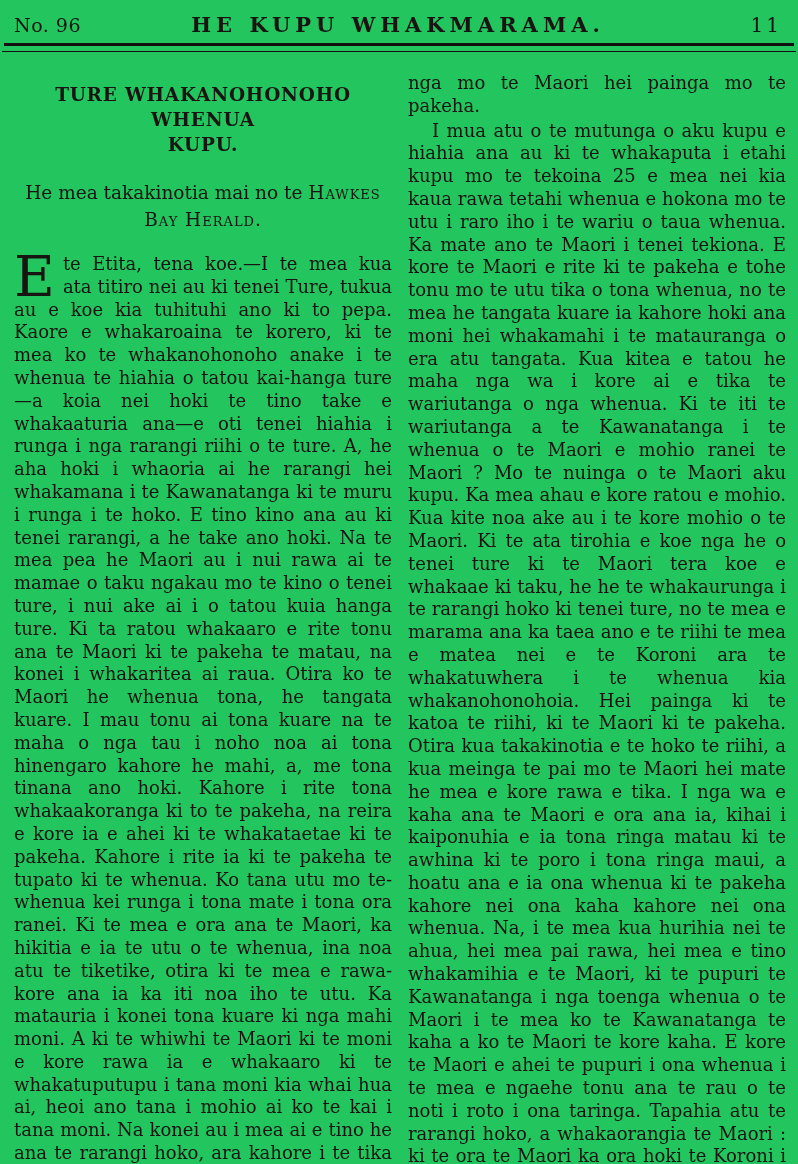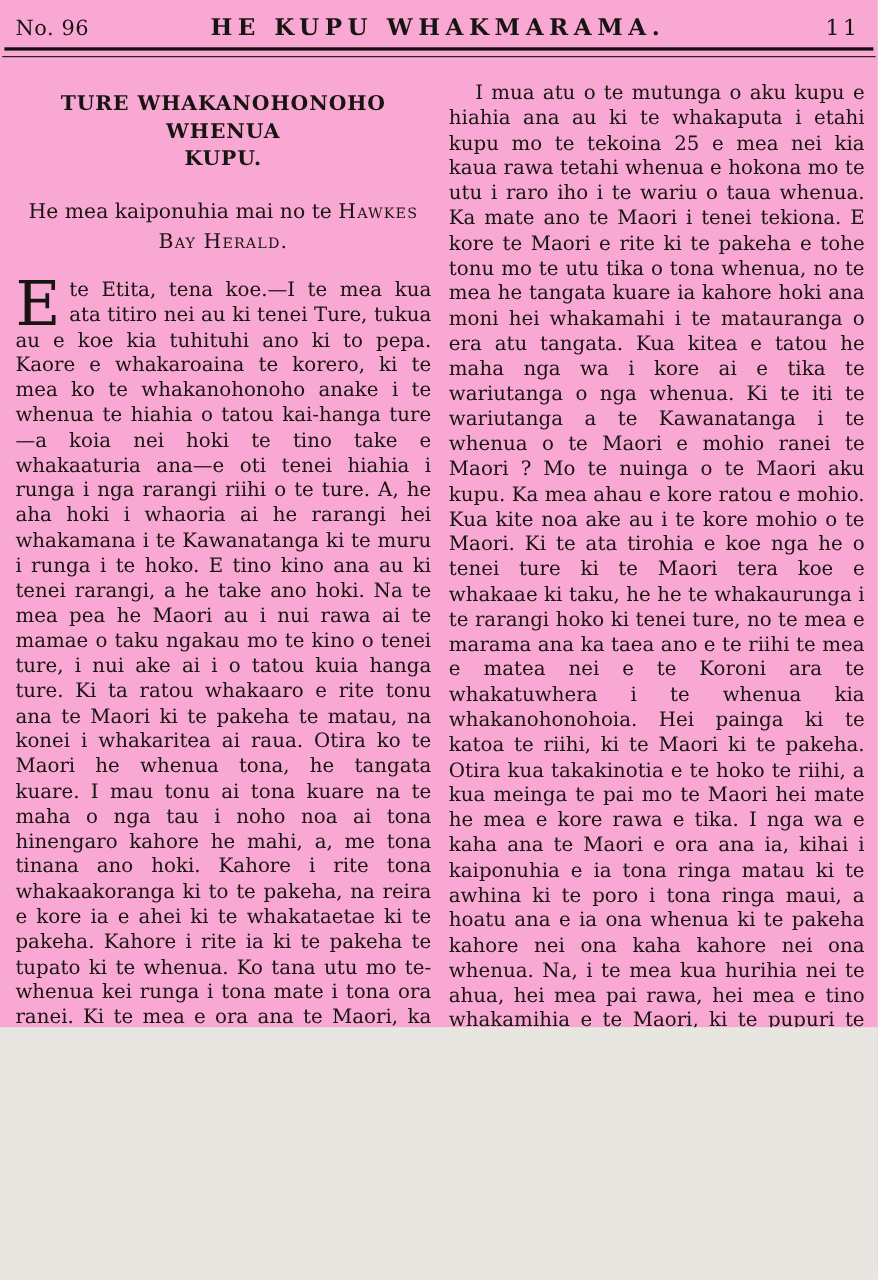--- a/index.html
+++ b/index.html
@@ -1,21 +1,21 @@
 <!DOCTYPE html>
 <html><head>
 <meta charset="utf-8">
 <style>
   html, body { margin:0; padding:0; background:#e8e6e0; }
   .page {
     position:relative;
-    width:798px; height:934px;
+    width:798px; height:1164px;
     margin:0 auto;
     box-sizing:border-box;
-    background:#f9a8d4;
+    background:#22c55e;
     color:#171411;
     font-family:"DejaVu Serif", serif;
     overflow:hidden;
   }
   
   .header-row {
     display:flex; align-items:baseline;
     padding:12px 16px 4px 14px;
   }
   .issue { width:140px; font-size:19px; letter-spacing:0.5px; }
@@ -76,29 +76,32 @@
   <div class="rule-thin"></div>
 
   <div class="columns">
 
     <div class="col">
       <div class="title">
         <div>TURE WHAKANOHONOHO WHENUA</div>
         <div>KUPU.</div>
       </div>
       <div class="byline">
-        <span>He mea kaiponuhia mai no te </span><span class="sc">Hawkes Bay Herald.</span>
+        <span>He mea takakinotia mai no te </span><span class="sc">Hawkes Bay Herald.</span>
       </div>
       <p class="body">
         <span class="dropcap">E</span><span>te Etita, tena koe.—I te mea kua ata titiro nei au ki tenei Ture, tukua au e koe kia tuhituhi ano ki to pepa. Kaore e whakaroaina te korero, ki te mea ko te whakanohonoho anake i te whenua te hiahia o tatou kai-hanga ture—a koia nei hoki te tino take e whakaaturia ana—e oti tenei hiahia i runga i nga rarangi riihi o te ture. A, he aha hoki i whaoria ai he rarangi hei whakamana i te Kawanatanga ki te muru i runga i te hoko. E tino kino ana au ki tenei rarangi, a he take ano hoki. Na te mea pea he Maori au i nui rawa ai te mamae o taku ngakau mo te kino o tenei ture, i nui ake ai i o tatou kuia hanga ture. Ki ta ratou whakaaro e rite tonu ana te Maori ki te pakeha te matau, na konei i whakaritea ai raua. Otira ko te Maori he whenua tona, he tangata kuare. I mau tonu ai tona kuare na te maha o nga tau i noho noa ai tona hinengaro kahore he mahi, a, me tona tinana ano hoki. Kahore i rite tona whakaakoranga ki to te pakeha, na reira e kore ia e ahei ki te whakataetae ki te pakeha. Kahore i rite ia ki te pakeha te tupato ki te whenua. Ko tana utu mo te-whenua kei runga i tona mate i tona ora ranei. Ki te mea e ora ana te Maori, ka hikitia e ia te utu o te whenua, ina noa atu te tiketike, otira ki te mea e rawa-kore ana ia ka iti noa iho te utu. Ka matauria i konei tona kuare ki nga mahi moni. A ki te whiwhi te Maori ki te moni e kore rawa ia e whakaaro ki te whakatuputupu i tana moni kia whai hua ai, heoi ano tana i mohio ai ko te kai i tana moni. Na konei au i mea ai e tino he ana te rarangi hoko, ara kahore i te tika mo teneiwa, mei taria mo tetahi whakatupuranga atu e kore te tangata e whakahe.</span>
       </p>
 
     </div>
 
     <div class="col">
+      <p class="body">
+        <span>nga mo te Maori hei painga mo te pakeha.</span>
+      </p>
       <p class="body indent">
         <span>I mua atu o te mutunga o aku kupu e hiahia ana au ki te whakaputa i etahi kupu mo te tekoina 25 e mea nei kia kaua rawa tetahi whenua e hokona mo te utu i raro iho i te wariu o taua whenua. Ka mate ano te Maori i tenei tekiona. E kore te Maori e rite ki te pakeha e tohe tonu mo te utu tika o tona whenua, no te mea he tangata kuare ia kahore hoki ana moni hei whakamahi i te matauranga o era atu tangata. Kua kitea e tatou he maha nga wa i kore ai e tika te wariutanga o nga whenua. Ki te iti te wariutanga a te Kawanatanga i te whenua o te Maori e mohio ranei te Maori&nbsp;? Mo te nuinga o te Maori aku kupu. Ka mea ahau e kore ratou e mohio. Kua kite noa ake au i te kore mohio o te Maori. Ki te ata tirohia e koe nga he o tenei ture ki te Maori tera koe e whakaae ki taku, he he te whakaurunga i te rarangi hoko ki tenei ture, no te mea e marama ana ka taea ano e te riihi te mea e matea nei e te Koroni ara te whakatuwhera i te whenua kia whakanohonohoia. Hei painga ki te katoa te riihi, ki te Maori ki te pakeha. Otira kua takakinotia e te hoko te riihi, a kua meinga te pai mo te Maori hei mate he mea e kore rawa e tika. I nga wa e kaha ana te Maori e ora ana ia, kihai i kaiponuhia e ia tona ringa matau ki te awhina ki te poro i tona ringa maui, a hoatu ana e ia ona whenua ki te pakeha kahore nei ona kaha kahore nei ona whenua. Na, i te mea kua hurihia nei te ahua, hei mea pai rawa, hei mea e tino whakamihia e te Maori, ki te pupuri te Kawanatanga i nga toenga whenua o te Maori i te mea ko te Kawanatanga te kaha a ko te Maori te kore kaha. E kore te Maori e ahei te pupuri i ona whenua i te mea e ngaehe tonu ana te rau o te noti i roto i ona taringa. Tapahia atu te rarangi hoko, a whakaorangia te Maori&nbsp;: ki te ora te Maori ka ora hoki te Koroni i te kore mea hei whakataumaha i a ia.</span>
         
       </p>
 
     </div>
 
   </div>
 </div>
 

